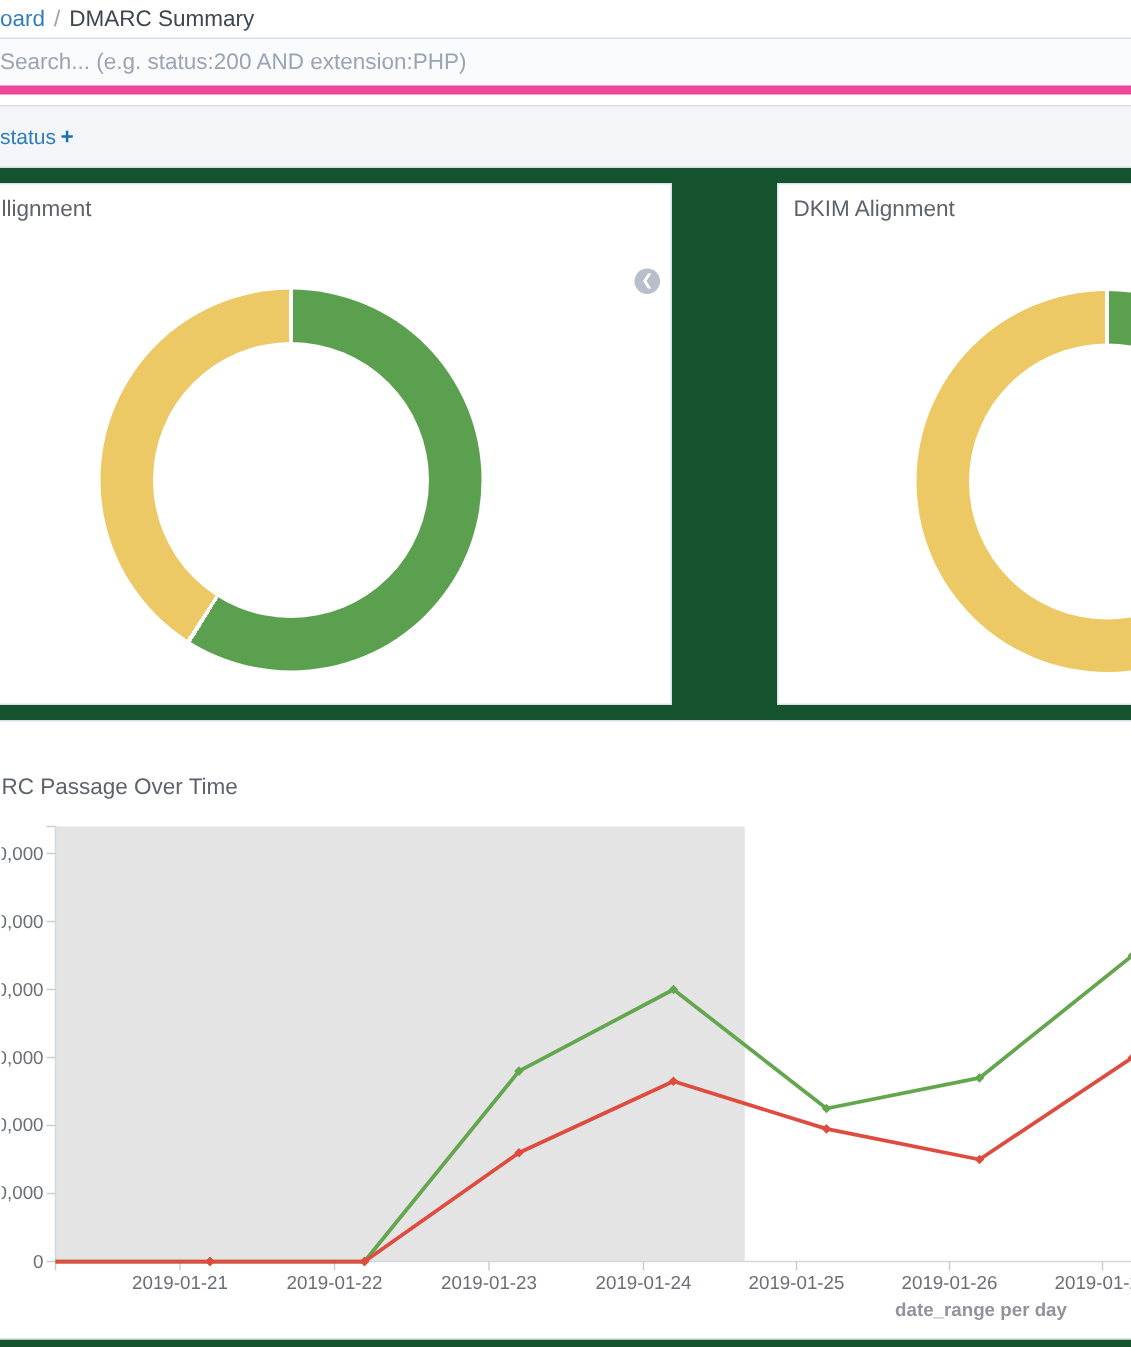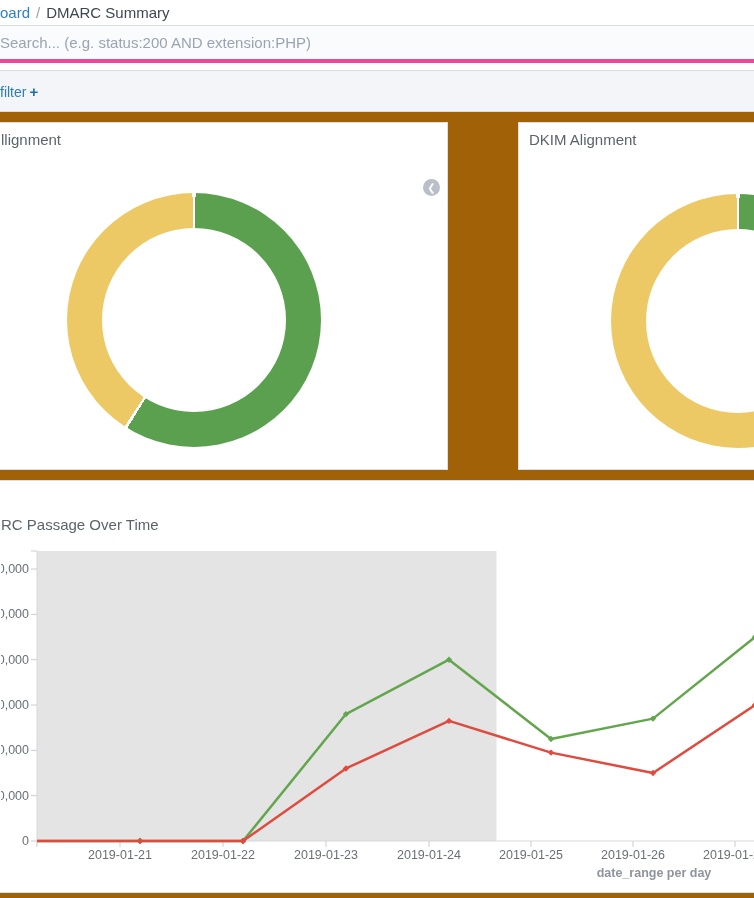--- a/index.html
+++ b/index.html
@@ -12,31 +12,31 @@
     color: #3f4650;
   }
   
   .breadcrumb-bar { position: absolute; top: 0; left: 0; width: 664px; height: 25px; background: #fff; }
   .breadcrumb { position: absolute; left: 0; top: 4px; font-size: 15px; white-space: nowrap; }
   .crumb-link { color: #3080c0; cursor: pointer; }
   .crumb-sep { color: #97a1ac; padding: 0 6px; }
   .crumb-current { color: #3f4650; }
   
   .search-bar { position: absolute; top: 25px; left: 0; width: 754px; height: 38px;
-    background: #fafbfd; border-top: 1px solid #d8dce5; border-bottom: 4px solid #ec4899; }
+    background: #fafbfd; border-top: 1px solid #d8dce5; border-bottom: 6px solid #ec4899; }
   .search-bar input { width: 100%; height: 100%; border: none; outline: none; background: transparent;
     font-family: "Liberation Sans", sans-serif; font-size: 15px; color: #3f4650; padding: 0; }
   .search-bar input::placeholder { color: #9aa4b2; opacity: 1; }
   
   .filter-bar { position: absolute; top: 70px; left: 0; width: 754px; height: 42px;
     background: #f3f5f9; border-top: 1px solid #d8dce5; border-bottom: 1px solid #d8dce5; }
   .add-filter { position: absolute; left: 0; top: 12px; font-size: 14px; color: #2e7db6; cursor: pointer; white-space: nowrap; }
   .plus-icon { color: #1e6fad; font-weight: bold; font-size: 15px; padding-left: 3px; }
   
-  .dashboard { position: absolute; top: 112px; left: 0; width: 754px; height: 786px; background: #a16207; }
+  .dashboard { position: absolute; top: 112px; left: 0; width: 754px; height: 786px; background: #14532d; }
   .panel { position: absolute; background: #fff; border: 1px solid #d9dfe9; }
   .panel-title { position: absolute; font-size: 15px; color: #5d636d; white-space: nowrap; }
   #panel-spf  { left: -60px; top: 10px; width: 508px; height: 348px; }
   #panel-dkim { left: 518px; top: 10px; width: 420px; height: 348px; }
   #panel-line { left: -60px; top: 368px; width: 938px; height: 413px; }
   #panel-spf .panel-title  { left: 60px; top: 8px; }
   #panel-dkim .panel-title { left: 10px; top: 8px; text-align: center; }
   #panel-line .panel-title { left: 60px; top: 13px; margin-top: 22px; }
   
   .collapse-btn { position: absolute; left: 482px; top: 56px; width: 17px; height: 17px;
@@ -60,21 +60,21 @@
     <span class="crumb-link">oard</span><span class="crumb-sep">/</span><span class="crumb-current">DMARC Summary</span>
   </div>
 </div>
 
 <div class="search-bar">
   <input type="text" placeholder="Search... (e.g. status:200 AND extension:PHP)" style="">
 </div>
 
 <div class="filter-bar">
   <div class="add-filter">
-    <span>filter</span><span class="plus-icon">+</span>
+    <span>status</span><span class="plus-icon">+</span>
   </div>
 </div>
 
 <div class="dashboard">
 
   <div class="panel" id="panel-spf">
     <div class="panel-title">llignment</div>
     <div class="collapse-btn">❮</div>
     <div class="donut" id="donut-spf" style="background: conic-gradient(rgb(255, 255, 255) 0deg, rgb(255, 255, 255) 0.7deg, rgb(91, 160, 79) 0.7deg, rgb(91, 160, 79) 211.7deg, rgb(255, 255, 255) 211.7deg, rgb(255, 255, 255) 212.4deg, rgb(255, 255, 255) 212.4deg, rgb(255, 255, 255) 213.1deg, rgb(236, 201, 100) 213.1deg, rgb(236, 201, 100) 359.3deg, rgb(255, 255, 255) 359.3deg, rgb(255, 255, 255) 360deg);">
       <div class="donut-hole"></div>

